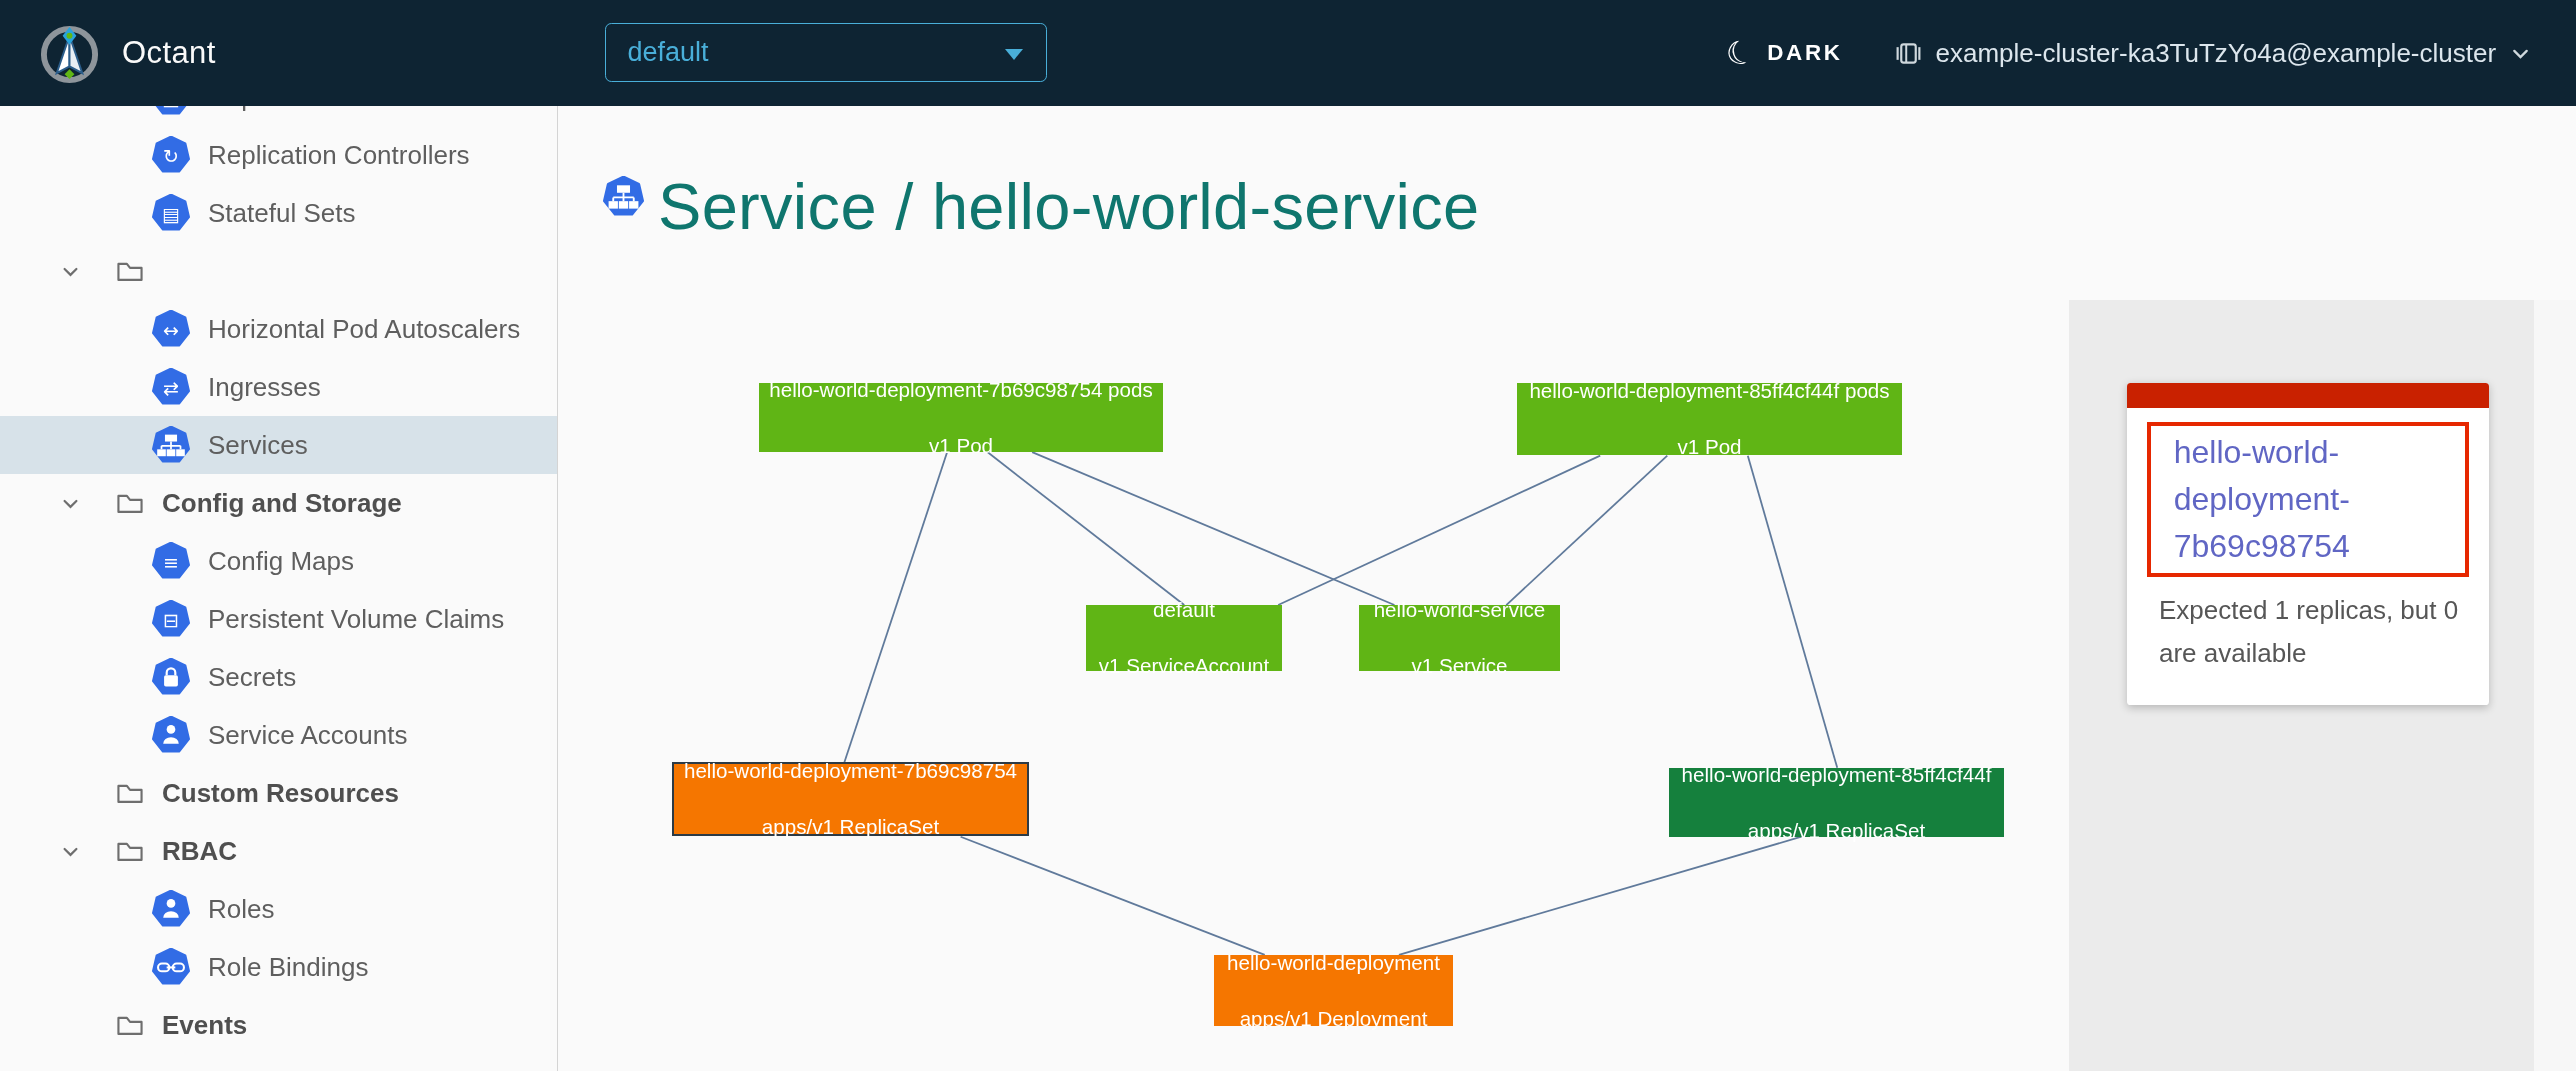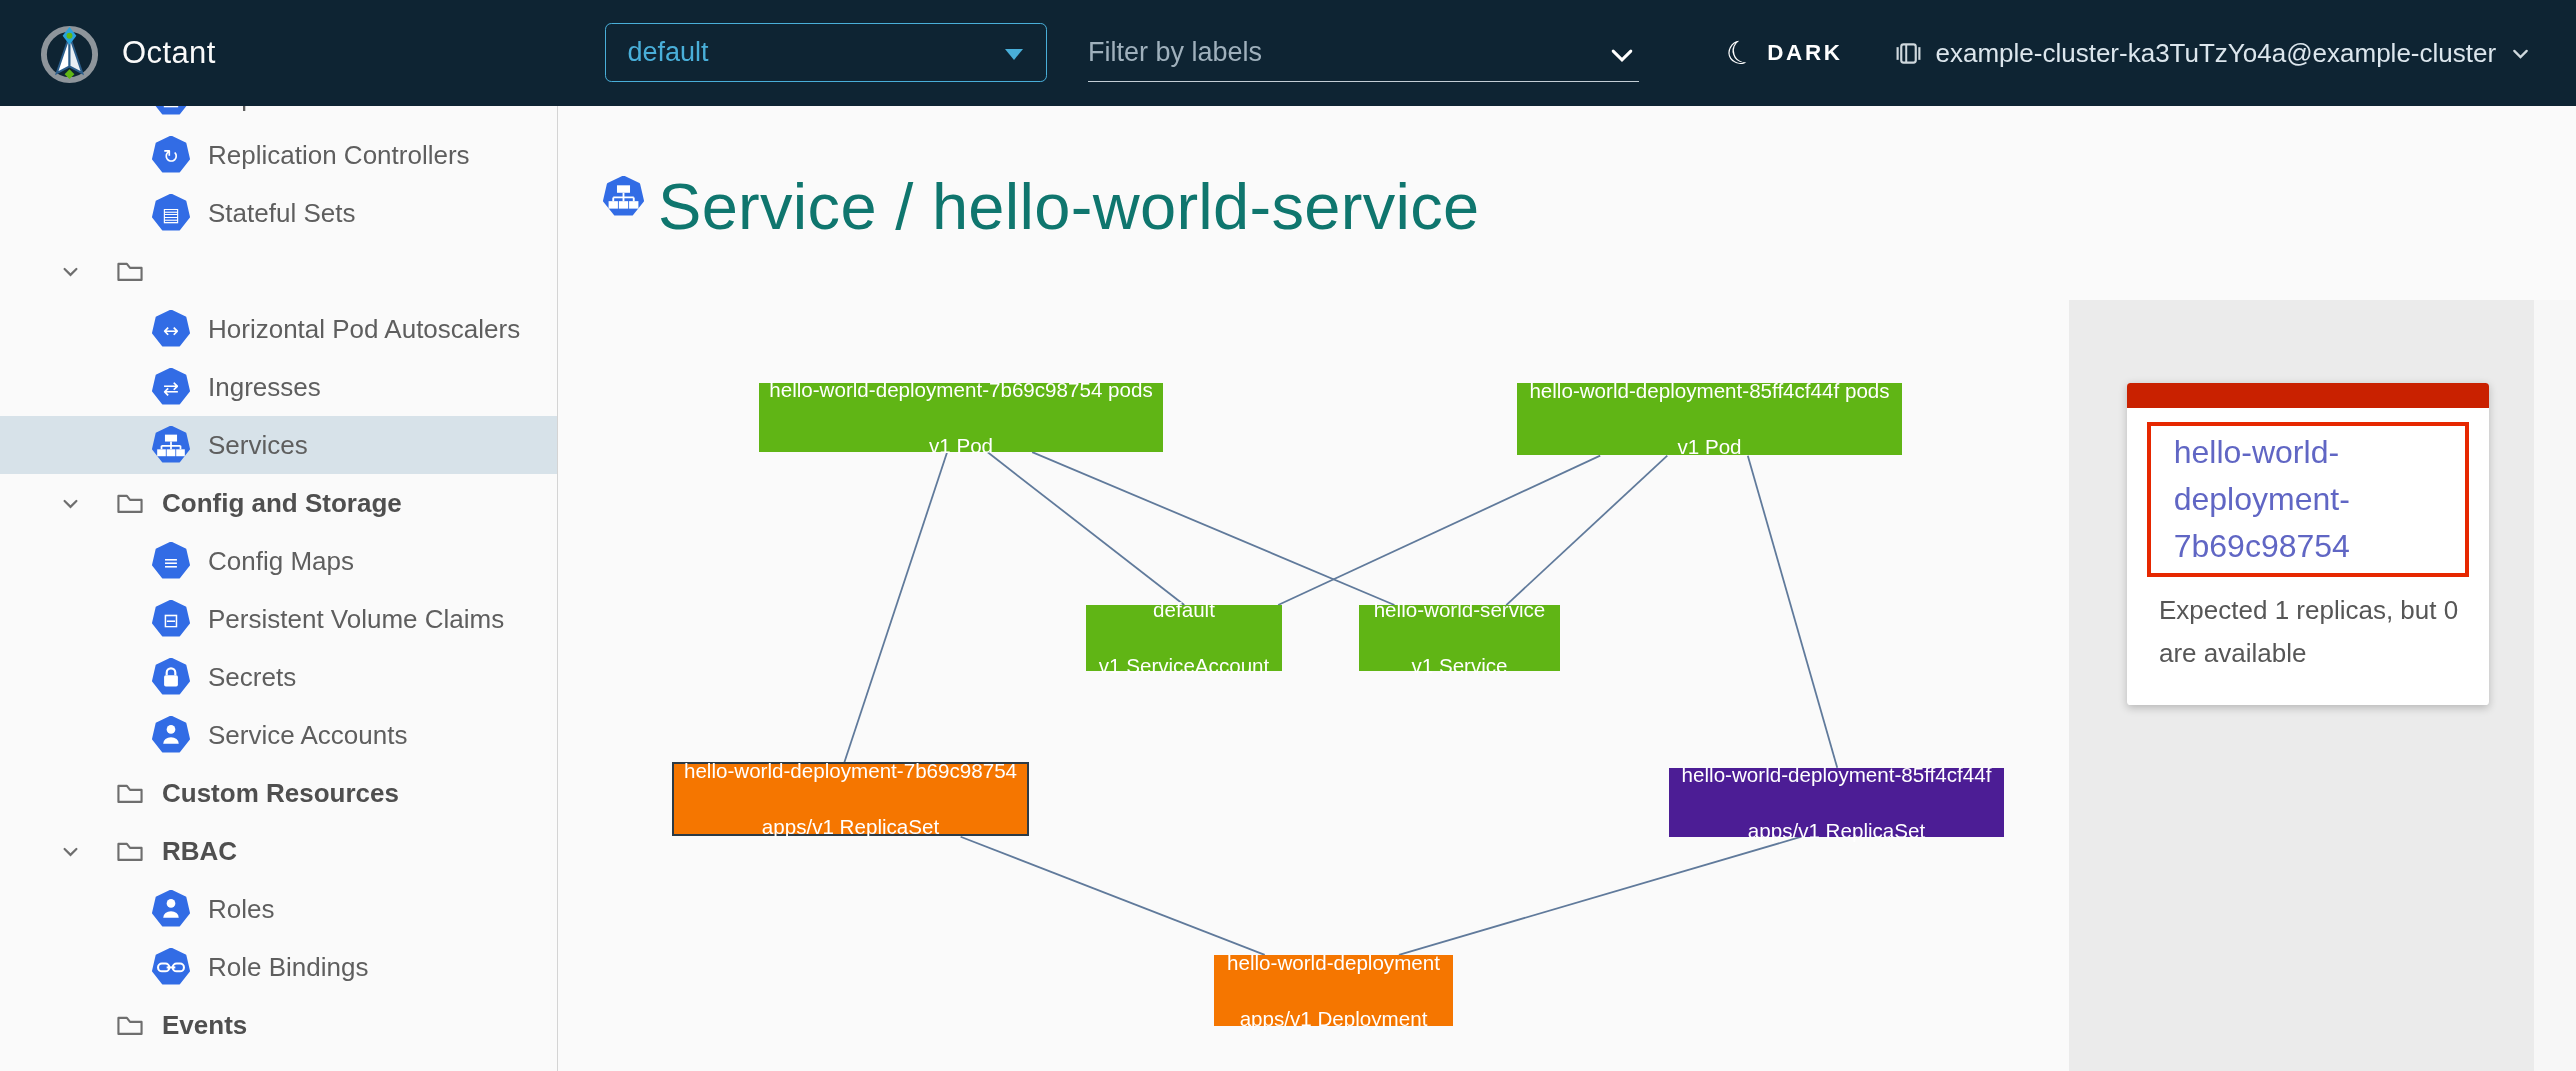--- a/index.html
+++ b/index.html
@@ -77,26 +77,20 @@
       <path d="M32,48 L37,53 L32,58 L27,53 Z" fill="#61b715"></path>
     </svg>
   </div>
   <div class="hdr-item app-title">Octant</div>
 
   <div class="hdr-item ns-select">
     <span>default</span>
     <span class="ns-caret"></span>
   </div>
 
-  <div class="hdr-item filter">
-    <span>Filter by labels</span>
-    <svg width="30" height="25" viewBox="0 0 34 28">
-      <polyline points="7,9 17,19 27,9" fill="none" stroke="#ffffff" stroke-width="3.4" stroke-linecap="round"></polyline>
-    </svg>
-  </div>
 
   <div class="hdr-item theme">
     <span class="moon">☾</span>
     <span class="theme-label">DARK</span>
   </div>
 
   <div class="hdr-item cluster">
     <svg width="29" height="29" viewBox="0 0 32 32">
       <path d="M4,9 v14" stroke="#cfd8dd" stroke-width="2.4" fill="none"></path>
       <path d="M28,9 v14" stroke="#cfd8dd" stroke-width="2.4" fill="none"></path>
@@ -340,21 +334,21 @@
       <div>v1 ServiceAccount</div>
     </div>
     <div class="gnode" style="left: 801px; top: 305px; width: 201px; height: 66px; background: rgb(96, 181, 21);">
       <div>hello-world-service</div>
       <div>v1 Service</div>
     </div>
     <div class="gnode sel" style="left: 114px; top: 462px; width: 357px; height: 74px; background: rgb(245, 118, 0);">
       <div>hello-world-deployment-7b69c98754</div>
       <div>apps/v1 ReplicaSet</div>
     </div>
-    <div class="gnode" style="left: 1111px; top: 468px; width: 335px; height: 69px; background: #4c1d95;">
+    <div class="gnode" style="left: 1111px; top: 468px; width: 335px; height: 69px; background: #15803d;">
       <div>hello-world-deployment-85ff4cf44f</div>
       <div>apps/v1 ReplicaSet</div>
     </div>
     <div class="gnode" style="left: 656px; top: 655px; width: 239px; height: 71px; background: rgb(245, 118, 0);">
       <div>hello-world-deployment</div>
       <div>apps/v1 Deployment</div>
     </div>
   </div>
 
 <aside class="panel">

